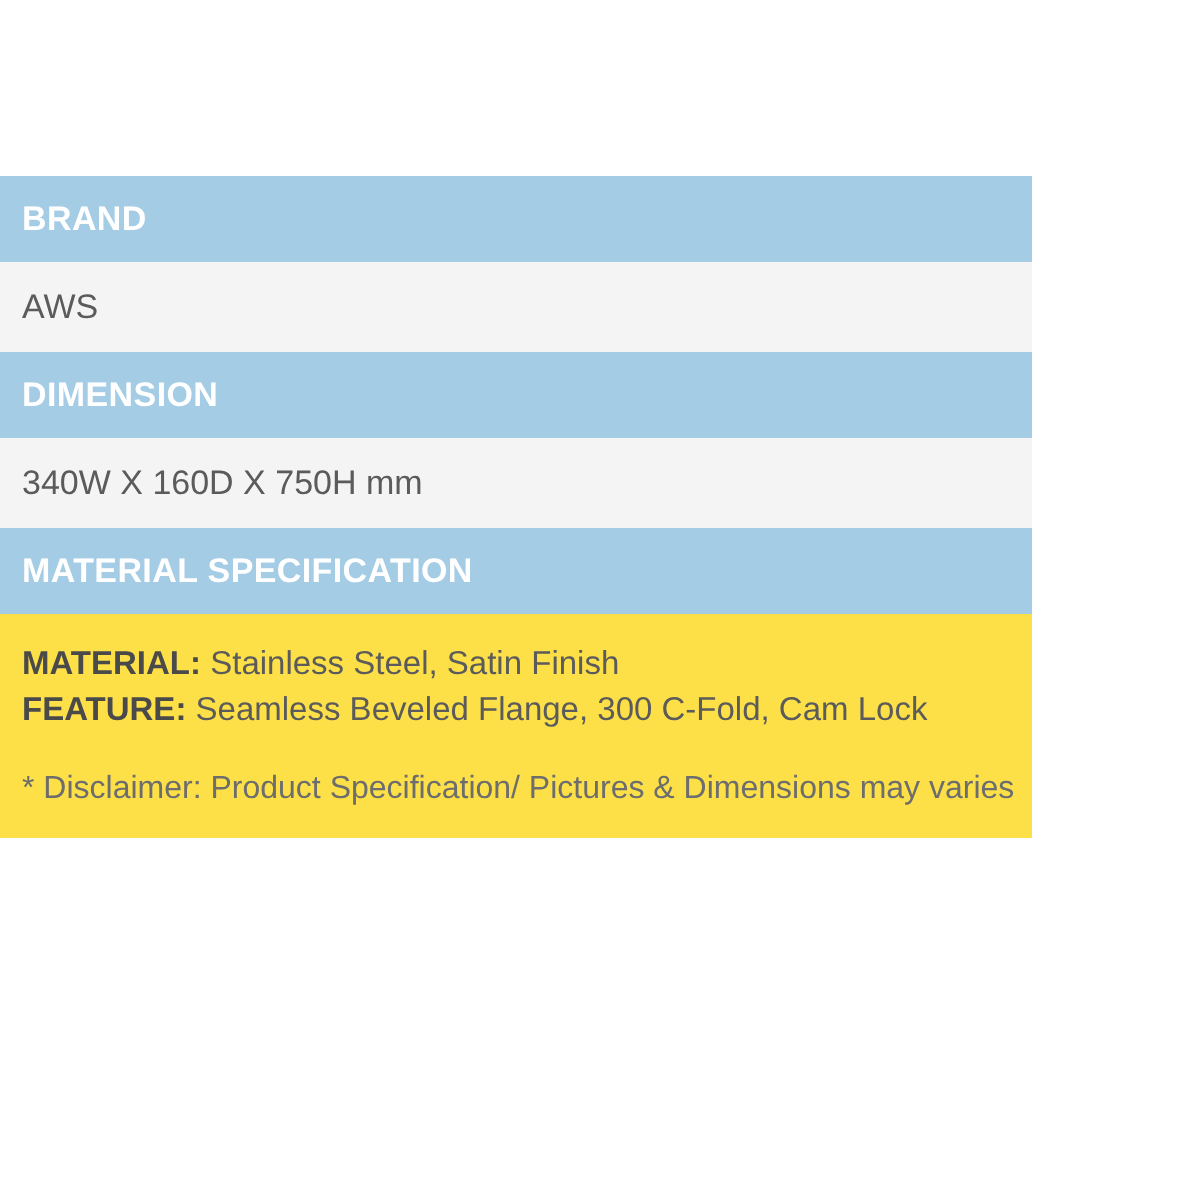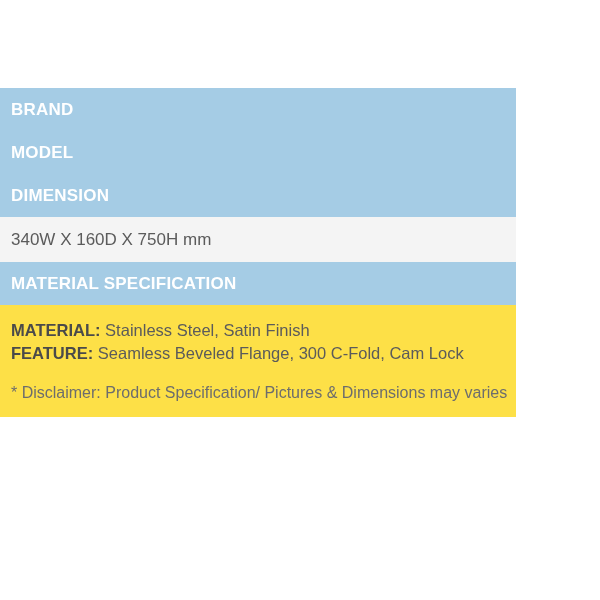--- a/index.html
+++ b/index.html
@@ -72,22 +72,22 @@
     margin-top: 20px;
     white-space: nowrap;
   }
 </style>
 </head>
 <body>
 
 <div class="spec-sheet">
 
   <div class="spec-header">BRAND</div>
+  <div class="spec-value">AWS</div>
 
-  <div class="spec-header">MODEL</div>
 
   <div class="spec-header">DIMENSION</div>
   <div class="spec-value">340W X 160D X 750H mm</div>
 
   <div class="spec-header">MATERIAL SPECIFICATION</div>
 
   <div class="spec-body">
 
     <div class="spec-line">
       <span class="lbl">MATERIAL:</span>

